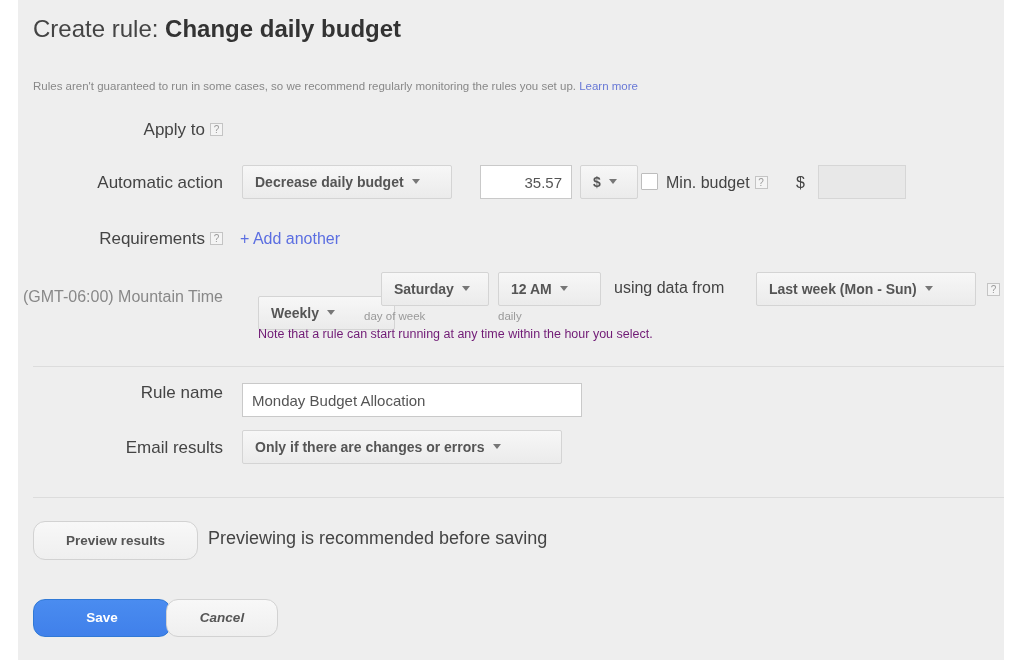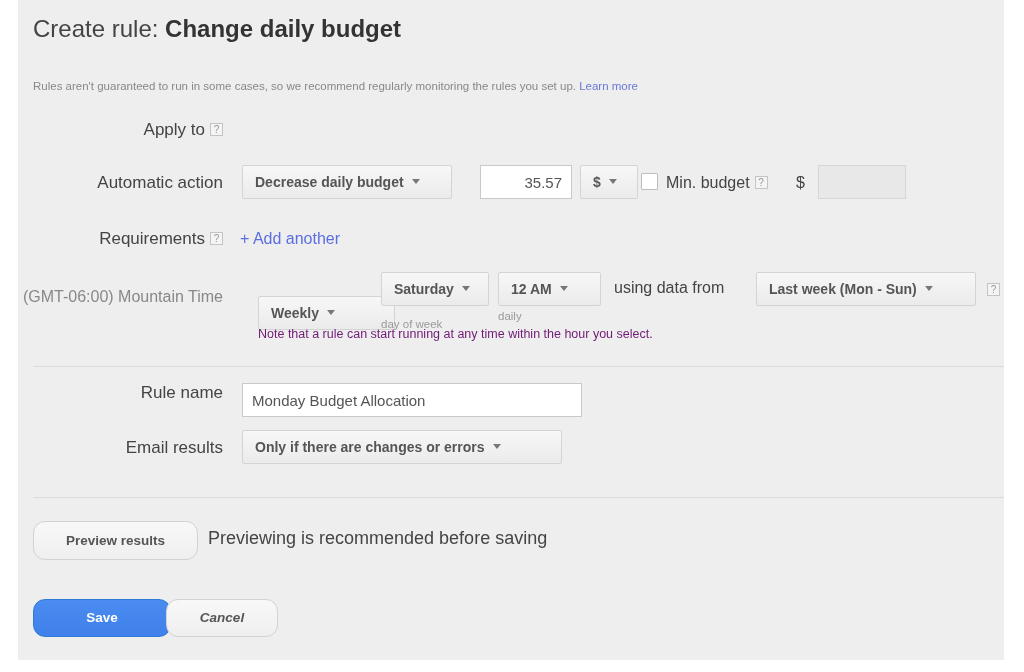--- a/index.html
+++ b/index.html
@@ -227,21 +227,21 @@
   <div class="link" style="left:222px; top:230px;">+ Add another</div>
 
   <div class="sublbl" style="left:0px; top:288px; width:205px;">(GMT-06:00) Mountain Time</div>
 
   <div class="dd" style="left:240px; top:272px; width:137px;margin-top:24px;">
     <span>Weekly</span><span class="caret"></span>
   </div>
   <div class="dd" style="left:363px; top:272px; width:108px;">
     <span>Saturday</span><span class="caret"></span>
   </div>
-  <div class="small-note" style="left:363px; top:310px;margin-top:8px;">day of week</div>
+  <div class="small-note" style="left:346px; top:310px;">day of week</div>
 
   <div class="dd" style="left:480px; top:272px; width:103px;">
     <span>12 AM</span><span class="caret"></span>
   </div>
   <div class="small-note" style="left:480px; top:310px;">daily</div>
 
   <div class="inline-txt" style="left:596px; top:279px;">using data from</div>
 
   <div class="dd" style="left:738px; top:272px; width:220px;">
     <span>Last week (Mon - Sun)</span><span class="caret"></span>

